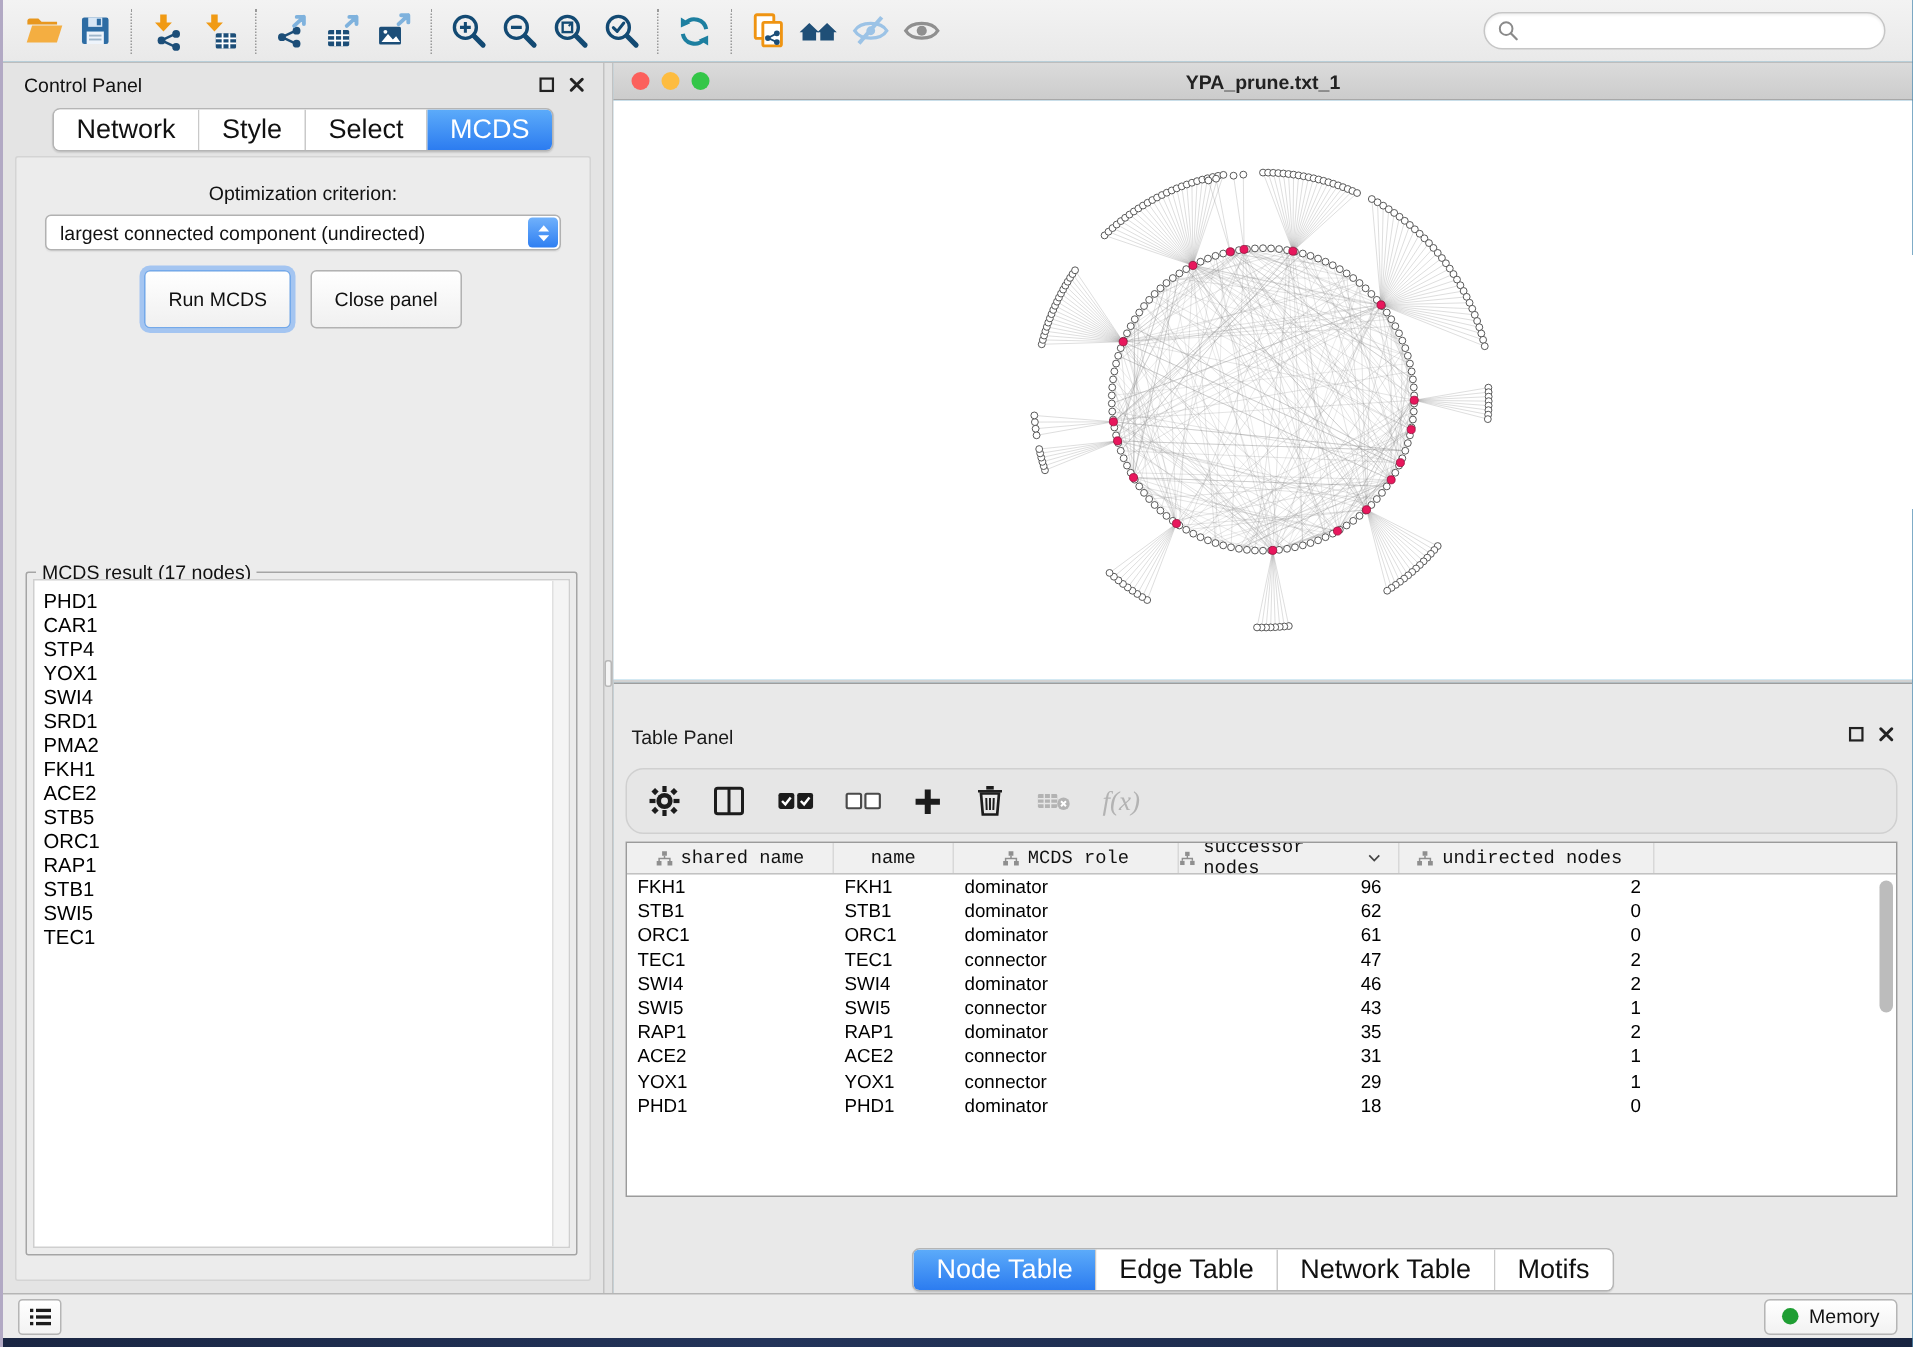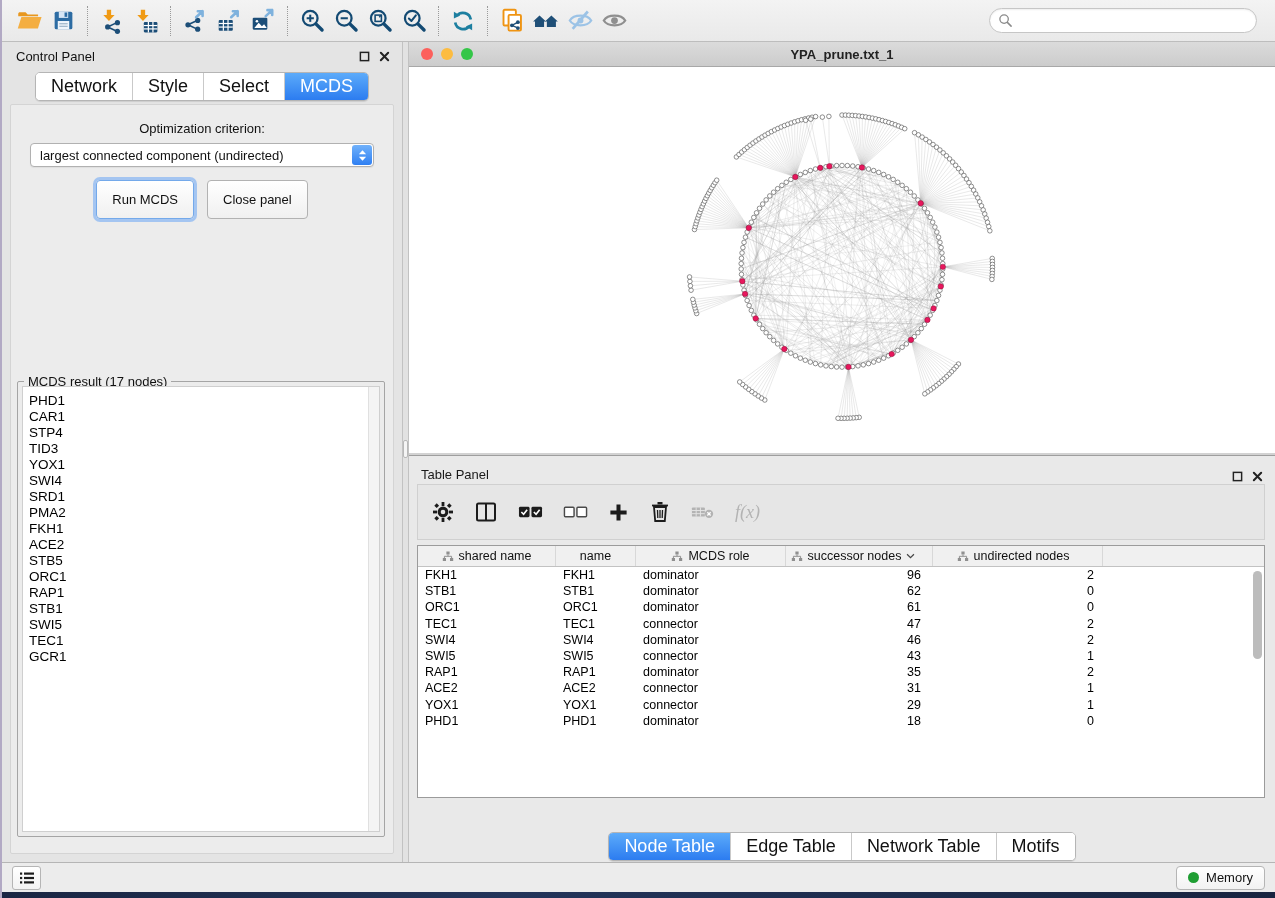--- a/index.html
+++ b/index.html
@@ -51,27 +51,27 @@
   .net-window { height:413px; display:flex; flex-direction:column; flex:0 0 auto; border-bottom:2px solid #d2d2d2; }
   .net-titlebar { height:25px; background:linear-gradient(#dbdbdb,#cccccc); border-bottom:1px solid #a8a8a8; display:flex; align-items:center; position:relative; padding-left:12px; }
   .lights { display:flex; gap:8px; }
   .light { width:12px; height:12px; border-radius:50%; cursor:pointer; }
   .net-title { position:absolute; left:0; right:0; text-align:center; font-weight:700; font-size:13px; color:#222; pointer-events:none; }
   .net-canvas { flex:1; background:#fff; position:relative; }
   .net-canvas svg { position:absolute; inset:0; }
 
   
   .table-panel { flex:1 1 auto; background:#e9e9e9; border-top:1px solid #9e9e9e; display:flex; flex-direction:column; min-height:0; }
-  .tp-titlebar { height:26px; display:flex; align-items:flex-end; padding:0 12px 0 12px; }
-  .tp-toolbar { height:56px; margin:2px 10px 0 8px; background:#e6e6e6; border:1px solid #d0d0d0; border-radius:0; display:flex; align-items:center; gap:20px; padding:0 18px 0 14px; flex:0 0 auto; }
+  .tp-titlebar { height:26px; display:flex; align-items:flex-start; padding:0 12px 0 12px;margin-top:28px; }
+  .tp-toolbar { height:44px; margin:2px 10px 0 8px; background:#e6e6e6; border:1px solid #d0d0d0; border-radius:12px; display:flex; align-items:center; gap:20px; padding:0 18px 0 14px; flex:0 0 auto; }
   .ttbtn { display:flex; align-items:center; justify-content:center; cursor:pointer; }
   .fx-label { font-family:"Liberation Serif",serif; font-style:italic; font-size:18px; color:#b3b3b3; cursor:default; }
   .tablebox { margin:5px 10px 0 8px; flex:1 1 auto; background:#fff; border:1px solid #9b9b9b; position:relative; overflow:hidden; }
   .thead { display:flex; height:21px; background:#f0f0f0; border-bottom:1px solid #c2c2c2; }
-  .thcell { display:flex; align-items:center; justify-content:center; gap:5px; border-right:1px solid #d8d8d8; font-size:12.5px; color:#111; cursor:pointer; }
+  .thcell { display:flex; align-items:center; justify-content:center; gap:5px; border-right:1px solid #d8d8d8; font-size:12.5px; color:#111; cursor:pointer;font-family:Liberation Mono, monospace; }
   .trow { display:flex; height:16.2px; align-items:center; }
   .tcell { font-size:12.5px; color:#000; white-space:nowrap; overflow:hidden; }
   .tcell.lft { padding-left:7px; text-align:left; }
   .tcell.rgt { text-align:right; }
   .c0 { width:138px; } .c1 { width:80px; } .c2 { width:150px; } .c3 { width:147px; padding-right:12px; } .c4 { width:170px; padding-right:9px; }
   .vscroll { position:absolute; top:23px; right:2px; bottom:2px; width:9px; }
   .vthumb { position:absolute; top:2px; left:0; width:9px; height:88px; background:#bcbcbc; border-radius:5px; cursor:pointer; }
   .tp-tabsrow { height:32px; display:flex; justify-content:center; align-items:center; flex:0 0 auto;margin-top:32px; }
 
   
@@ -285,34 +285,32 @@
           <button class="btn focused">Run MCDS</button>
           <button class="btn">Close panel</button>
         </div>
         <div class="groupbox">
           <span class="glabel">MCDS result (17 nodes)</span>
           <div class="listbox">
             <div class="list-main" id="mcds-list">
                 <div class="list-item">PHD1</div>
                 <div class="list-item">CAR1</div>
                 <div class="list-item">STP4</div>
-                <div class="list-item">TID3</div>
                 <div class="list-item">YOX1</div>
                 <div class="list-item">SWI4</div>
                 <div class="list-item">SRD1</div>
                 <div class="list-item">PMA2</div>
                 <div class="list-item">FKH1</div>
                 <div class="list-item">ACE2</div>
                 <div class="list-item">STB5</div>
                 <div class="list-item">ORC1</div>
                 <div class="list-item">RAP1</div>
                 <div class="list-item">STB1</div>
                 <div class="list-item">SWI5</div>
                 <div class="list-item">TEC1</div>
-                <div class="list-item">GCR1</div>
               </div>
             <div class="list-track"></div>
           </div>
         </div>
       </div>
     </div>
 
     <div class="vsplit">
       <div class="grip"></div>
     </div>

